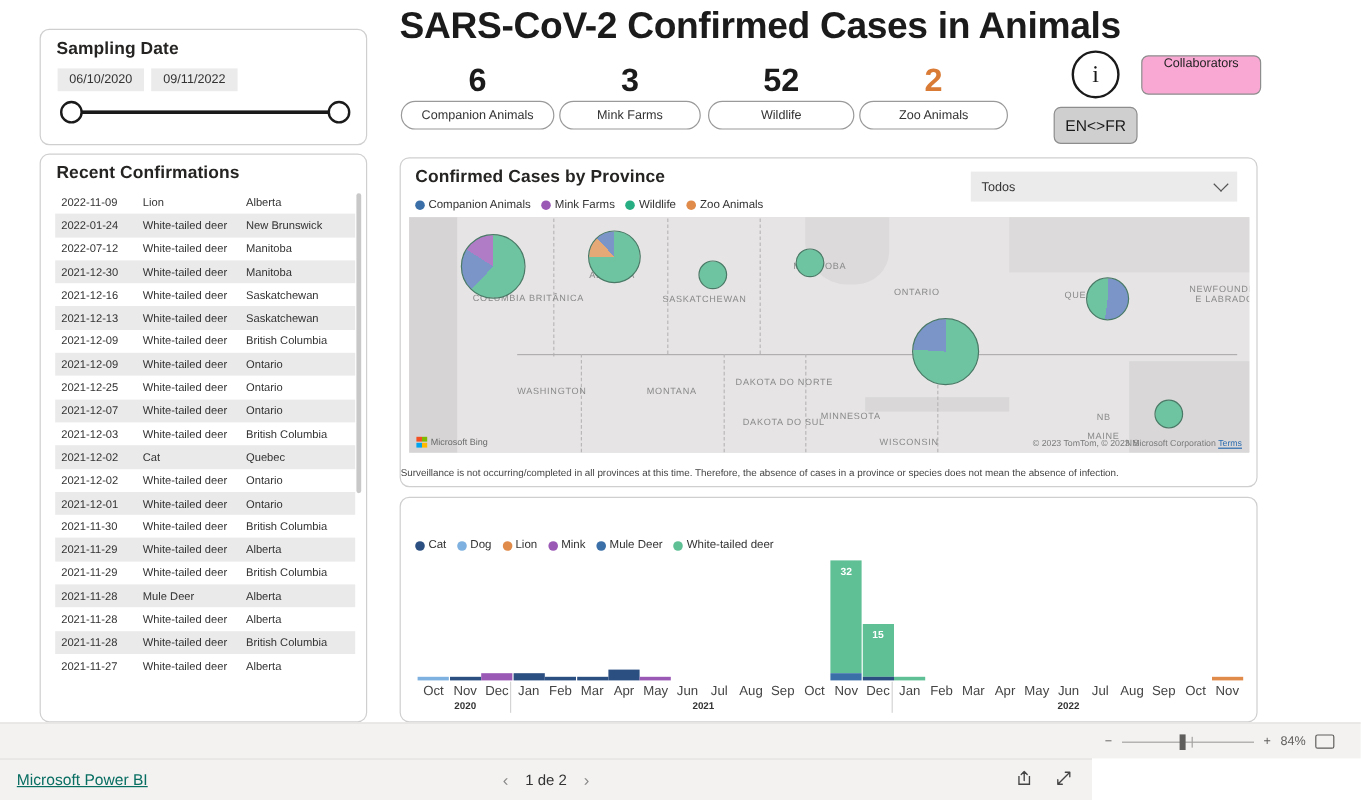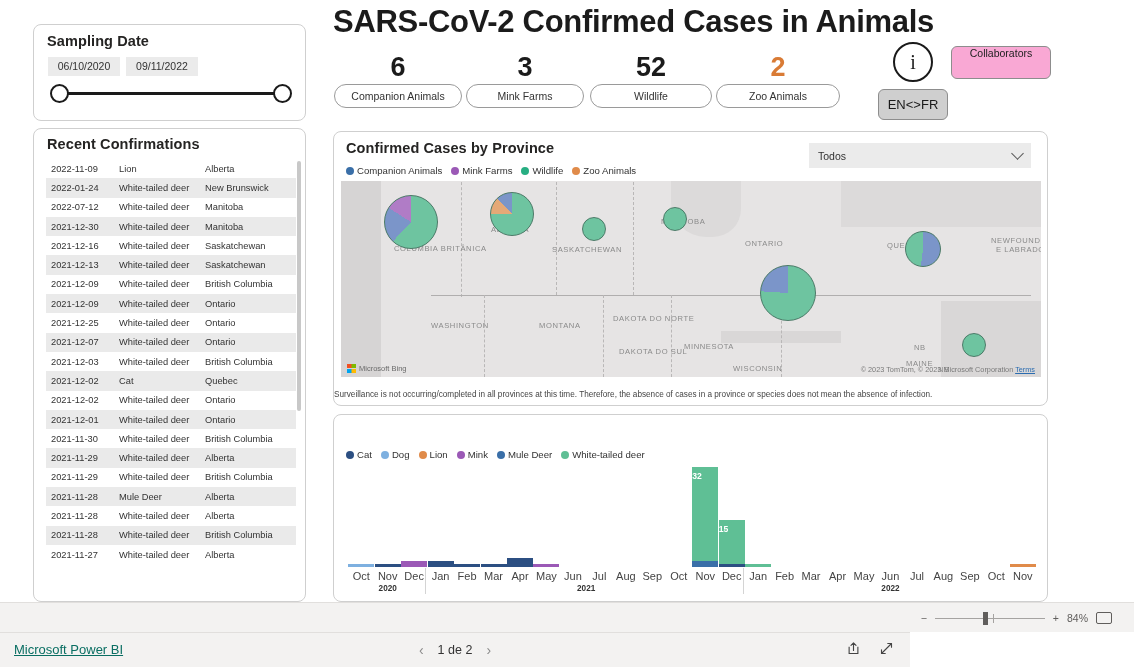--- a/index.html
+++ b/index.html
@@ -102,21 +102,21 @@
   #map-note { position:absolute; left:334px; top:390px; width:700px; font-size:8.2px; color:#444; }
 
   
   #bar-card { left:333px; top:414px; width:715px; height:188px; }
   #bar-card .card-title { position:absolute; left:12px; top:8px; }
   #bar-legend { left:12px; top:34px; }
   #bar-plot { position:absolute; left:14px; top:52px; width:688px; height:100px; }
   .bar-col { position:absolute; bottom:0; width:26px; display:flex; flex-direction:column;
              justify-content:flex-end; align-items:center; }
   .bar-seg { width:100%; position:relative; }
-  .bar-lbl { position:absolute; left:0; right:0; top:4px; 
+  .bar-lbl { position:absolute; left:0; right:0; top:4px; text-align:center;
              font-size:8.6px; color:#fff; font-weight:600; }
   #bar-axis { position:absolute; left:14px; top:155px; width:688px; height:30px; }
   .mtick { position:absolute; width:30px; text-align:center; font-size:11px; color:#444; top:0; }
   .ylabel { position:absolute; font-size:8.2px; color:#333; font-weight:700; top:14px; text-align:center; }
   .ysep { position:absolute; top:-2px; width:1px; height:26px; background:#d4d4d4; }
 
   
   #statusbar { position:absolute; left:0; top:602px; width:1134px; height:30px;
                background:#f3f2f1; border-top:1px solid #e1dfdd; }
   #zoom-ctl { position:absolute; right:22px; top:0; height:30px; display:flex; align-items:center;

